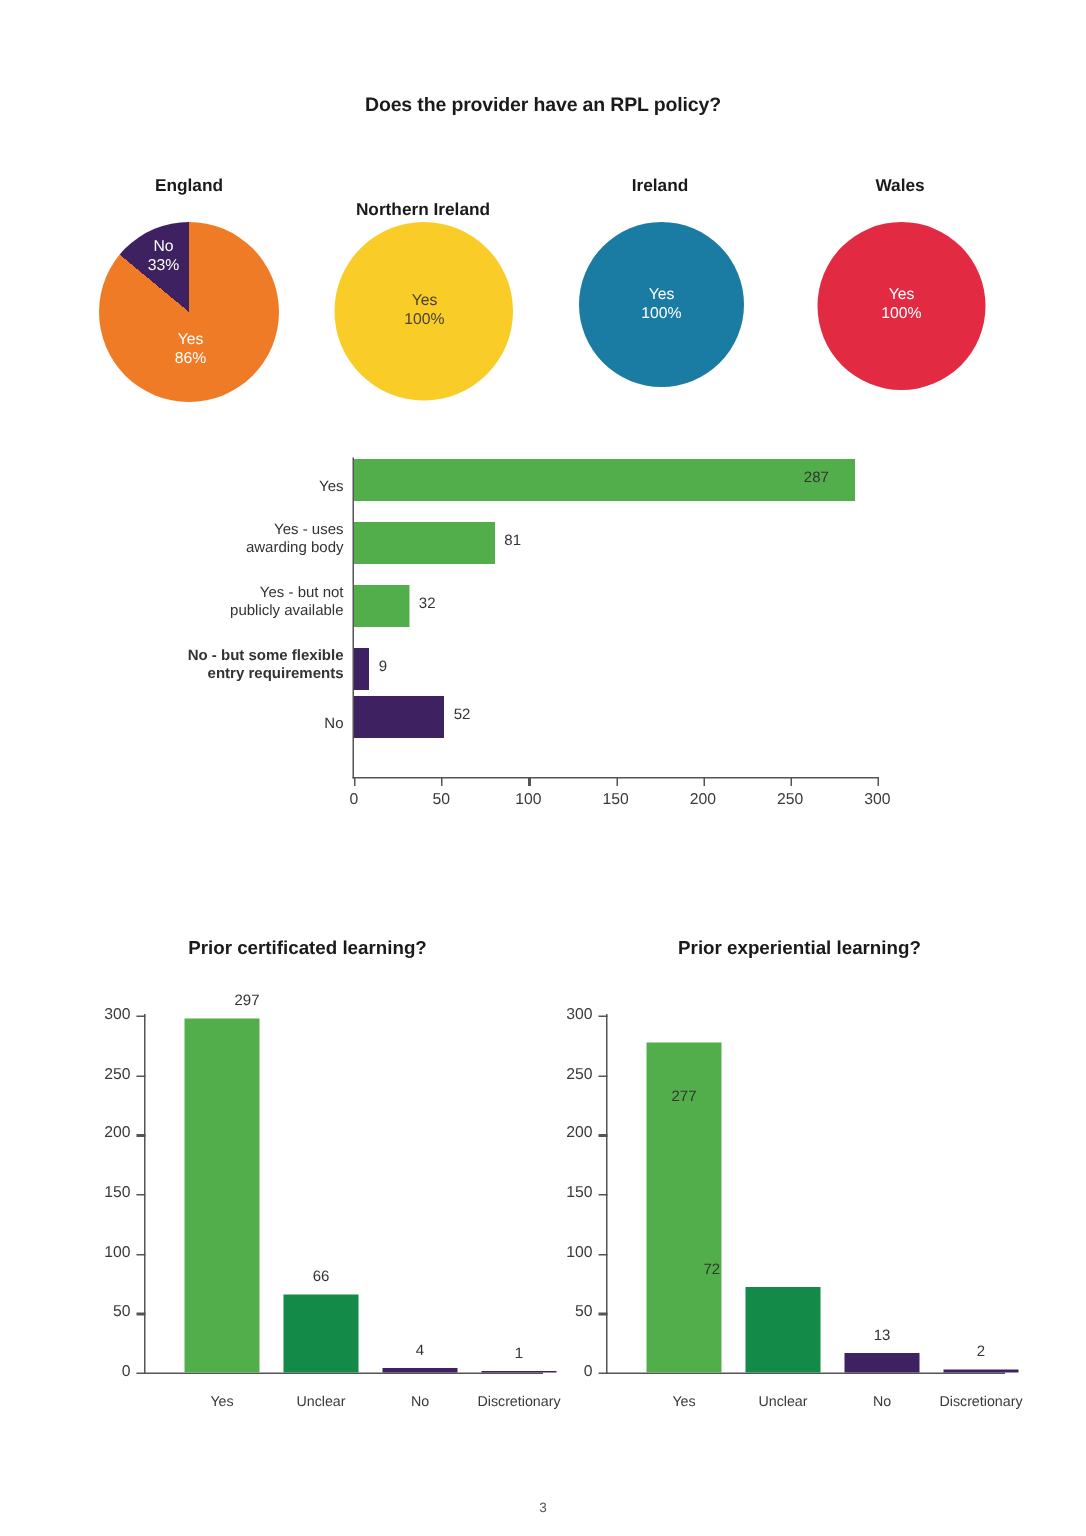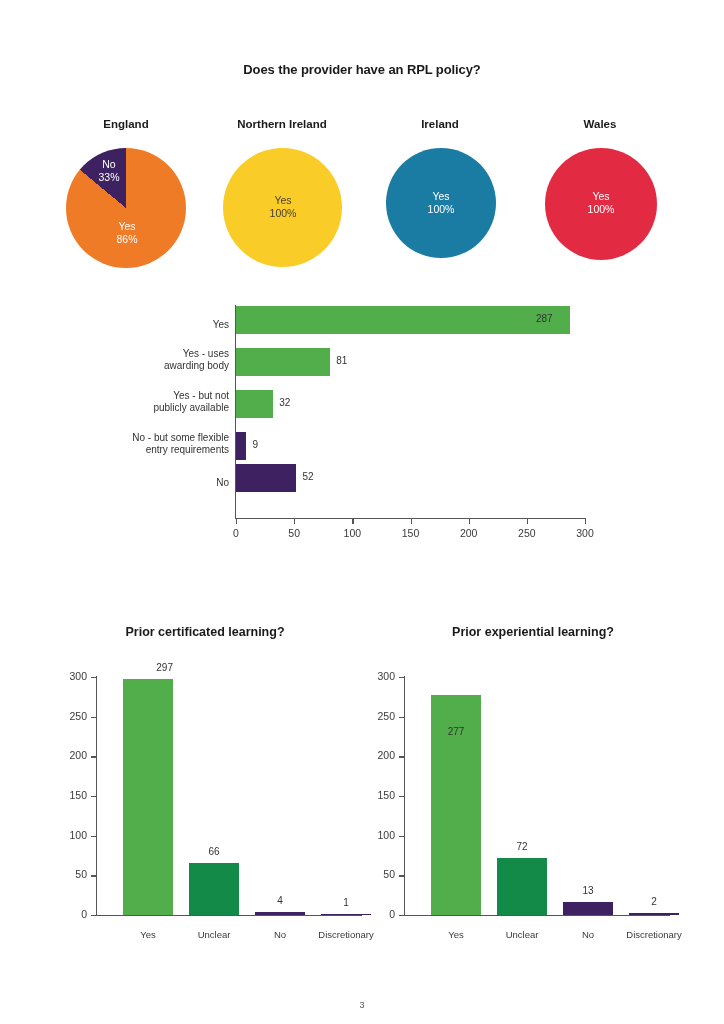--- a/index.html
+++ b/index.html
@@ -110,21 +110,21 @@
     <div class="pie" id="pie-england" style="left: 66px; top: 148px; width: 120px; height: 120px; background: conic-gradient(from 309.6deg, rgb(62, 33, 96) 0deg, rgb(62, 33, 96) 50.4deg, rgb(240, 123, 38) 50.4deg, rgb(240, 123, 38) 360deg);"></div>
     <div class="pie-txt white" style="left:86px;top:158px;width:46px;">
       <span>No</span><br>
       <span>33%</span>
     </div>
     <div class="pie-txt white" style="left:104px;top:220px;width:46px;">
       <span>Yes</span><br>
       <span>86%</span>
     </div>
 
-    <div class="sub-ttl" style="left:200px;top:118px;width:164px;">Northern Ireland</div>
+    <div class="sub-ttl" style="left:200px;top:134px;width:164px;">Northern Ireland</div>
     <div class="pie" id="pie-ni" style="left: 223px; top: 148px; width: 119px; height: 119px; background: rgb(250, 204, 40);"></div>
     <div class="pie-txt dark" style="left:259px;top:194px;width:48px;">
       <span>Yes</span><br>
       <span>100%</span>
     </div>
 
     <div class="sub-ttl" style="left:358px;top:118px;width:164px;">Ireland</div>
     <div class="pie" id="pie-scot" style="left: 386px; top: 148px; width: 110px; height: 110px; background: rgb(26, 124, 163);"></div>
     <div class="pie-txt white" style="left:417px;top:190px;width:48px;">
       <span>Yes</span><br>
@@ -147,21 +147,21 @@
       <div class="vlabel" style="top: 313px; left: 535.877px;">287</div>
       <div class="hbar-label" style="left: 95px; width: 134px; top: 319px;">Yes</div>
       <div class="hbar" style="left: 236px; top: 348px; width: 94.23px; height: 28px; background: rgb(82, 174, 75);"></div>
       <div class="vlabel" style="top: 355px; left: 336.23px;">81</div>
       <div class="hbar-label" style="left: 95px; width: 134px; top: 348px;">Yes - uses<br>awarding body</div>
       <div class="hbar" style="left: 236px; top: 390px; width: 37.2267px; height: 28px; background: rgb(82, 174, 75);"></div>
       <div class="vlabel" style="top: 397px; left: 279.227px;">32</div>
       <div class="hbar-label" style="left: 95px; width: 134px; top: 390px;">Yes - but not<br>publicly available</div>
       <div class="hbar" style="left: 236px; top: 432px; width: 10.47px; height: 28px; background: rgb(62, 33, 96);"></div>
       <div class="vlabel" style="top: 439px; left: 252.47px;">9</div>
-      <div class="hbar-label" style="left: 95px; width: 134px; top: 432px;">No - but some flexible<br>entry requirements</div>
+      <div class="hbar-label" style="left: 95px; width: 134px; top: 432px; font-weight: bold;">No - but some flexible<br>entry requirements</div>
       <div class="hbar" style="left: 236px; top: 464px; width: 60.4933px; height: 28px; background: rgb(62, 33, 96);"></div>
       <div class="vlabel" style="top: 471px; left: 302.493px;">52</div>
       <div class="hbar-label" style="left: 95px; width: 134px; top: 477px;">No</div>
       <div class="tick-mark" style="left: 236px; top: 518px; width: 1.2px; height: 6px;"></div>
       <div class="tick" style="left: 220px; top: 527px; width: 32px; text-align: center;">0</div>
       <div class="tick-mark" style="left: 294.167px; top: 518px; width: 1.2px; height: 6px;"></div>
       <div class="tick" style="left: 278.167px; top: 527px; width: 32px; text-align: center;">50</div>
       <div class="tick-mark" style="left: 352.333px; top: 518px; width: 1.2px; height: 6px;"></div>
       <div class="tick" style="left: 336.333px; top: 527px; width: 32px; text-align: center;">100</div>
       <div class="tick-mark" style="left: 410.5px; top: 518px; width: 1.2px; height: 6px;"></div>
@@ -207,21 +207,21 @@
     </div>
 
   <div id="vbar-right">
     <div class="sub-ttl" style="left:358px;top:625px;width:350px;font-size:12.5px;">Prior experiential learning?</div>
     <div class="vaxis" style="left:404px;top:676px;width:1.4px;height:240px;"></div>
     <div class="vaxis" style="left:404px;top:915px;width:266px;height:1.4px;"></div>
   <div class="vbar" style="left: 431px; top: 695.247px; width: 50px; height: 219.753px; background: rgb(82, 174, 75);"></div>
       <div class="vlabel" style="left: 431px; width: 50px; text-align: center; top: 678.247px; margin-top: 48px;">277</div>
       <div class="cat" style="left: 415px; width: 82px; text-align: center; top: 929px;">Yes</div>
       <div class="vbar" style="left: 497px; top: 857.88px; width: 50px; height: 57.12px; background: rgb(19, 138, 71);"></div>
-      <div class="vlabel" style="left: 497px; width: 50px; text-align: center; top: 840.88px;">72</div>
+      <div class="vlabel" style="left: 469px; width: 50px; text-align: left; top: 840.88px;">72</div>
       <div class="cat" style="left: 481px; width: 82px; text-align: center; top: 929px;">Unclear</div>
       <div class="vbar" style="left: 563px; top: 901.513px; width: 50px; height: 13.4867px; background: rgb(62, 33, 96);"></div>
       <div class="vlabel" style="left: 563px; width: 50px; text-align: center; top: 884.513px;">13</div>
       <div class="cat" style="left: 547px; width: 82px; text-align: center; top: 929px;">No</div>
       <div class="vbar" style="left: 629px; top: 913.413px; width: 50px; height: 1.58667px; background: rgb(62, 33, 96);"></div>
       <div class="vlabel" style="left: 629px; width: 50px; text-align: center; top: 896.413px;">2</div>
       <div class="cat" style="left: 613px; width: 82px; text-align: center; top: 929px;">Discretionary</div>
       <div class="tick-mark" style="left: 399px; top: 915px; width: 6px; height: 1.2px;"></div>
       <div class="tick" style="left: 357px; width: 38px; text-align: right; top: 908px;">0</div>
       <div class="tick-mark" style="left: 399px; top: 875.333px; width: 6px; height: 1.2px;"></div>

